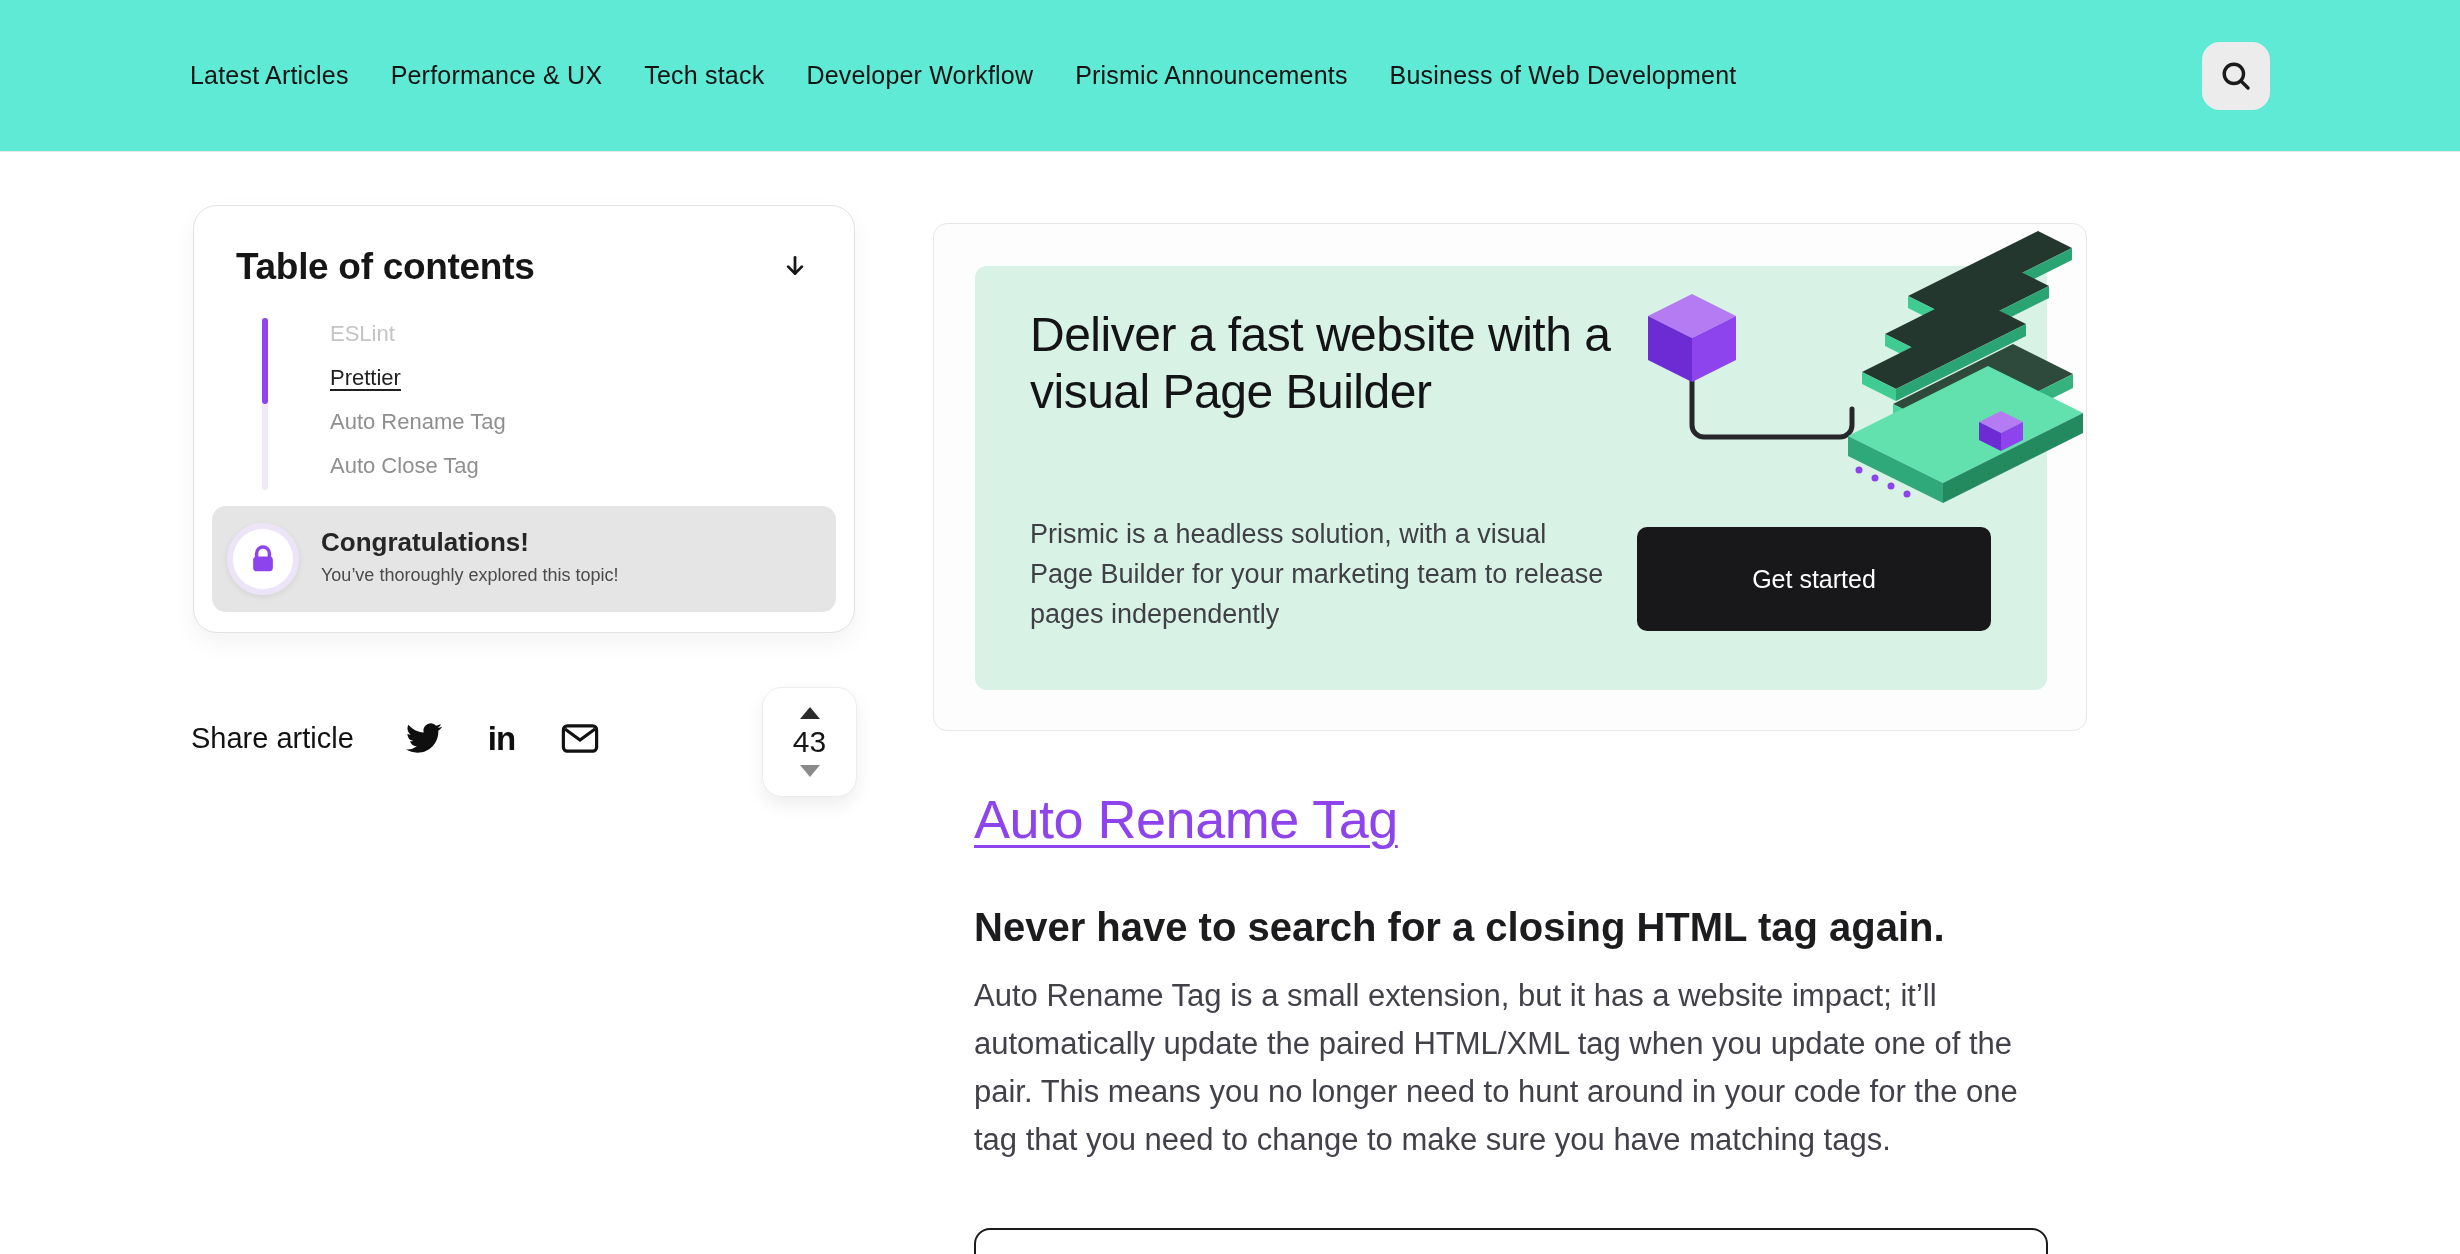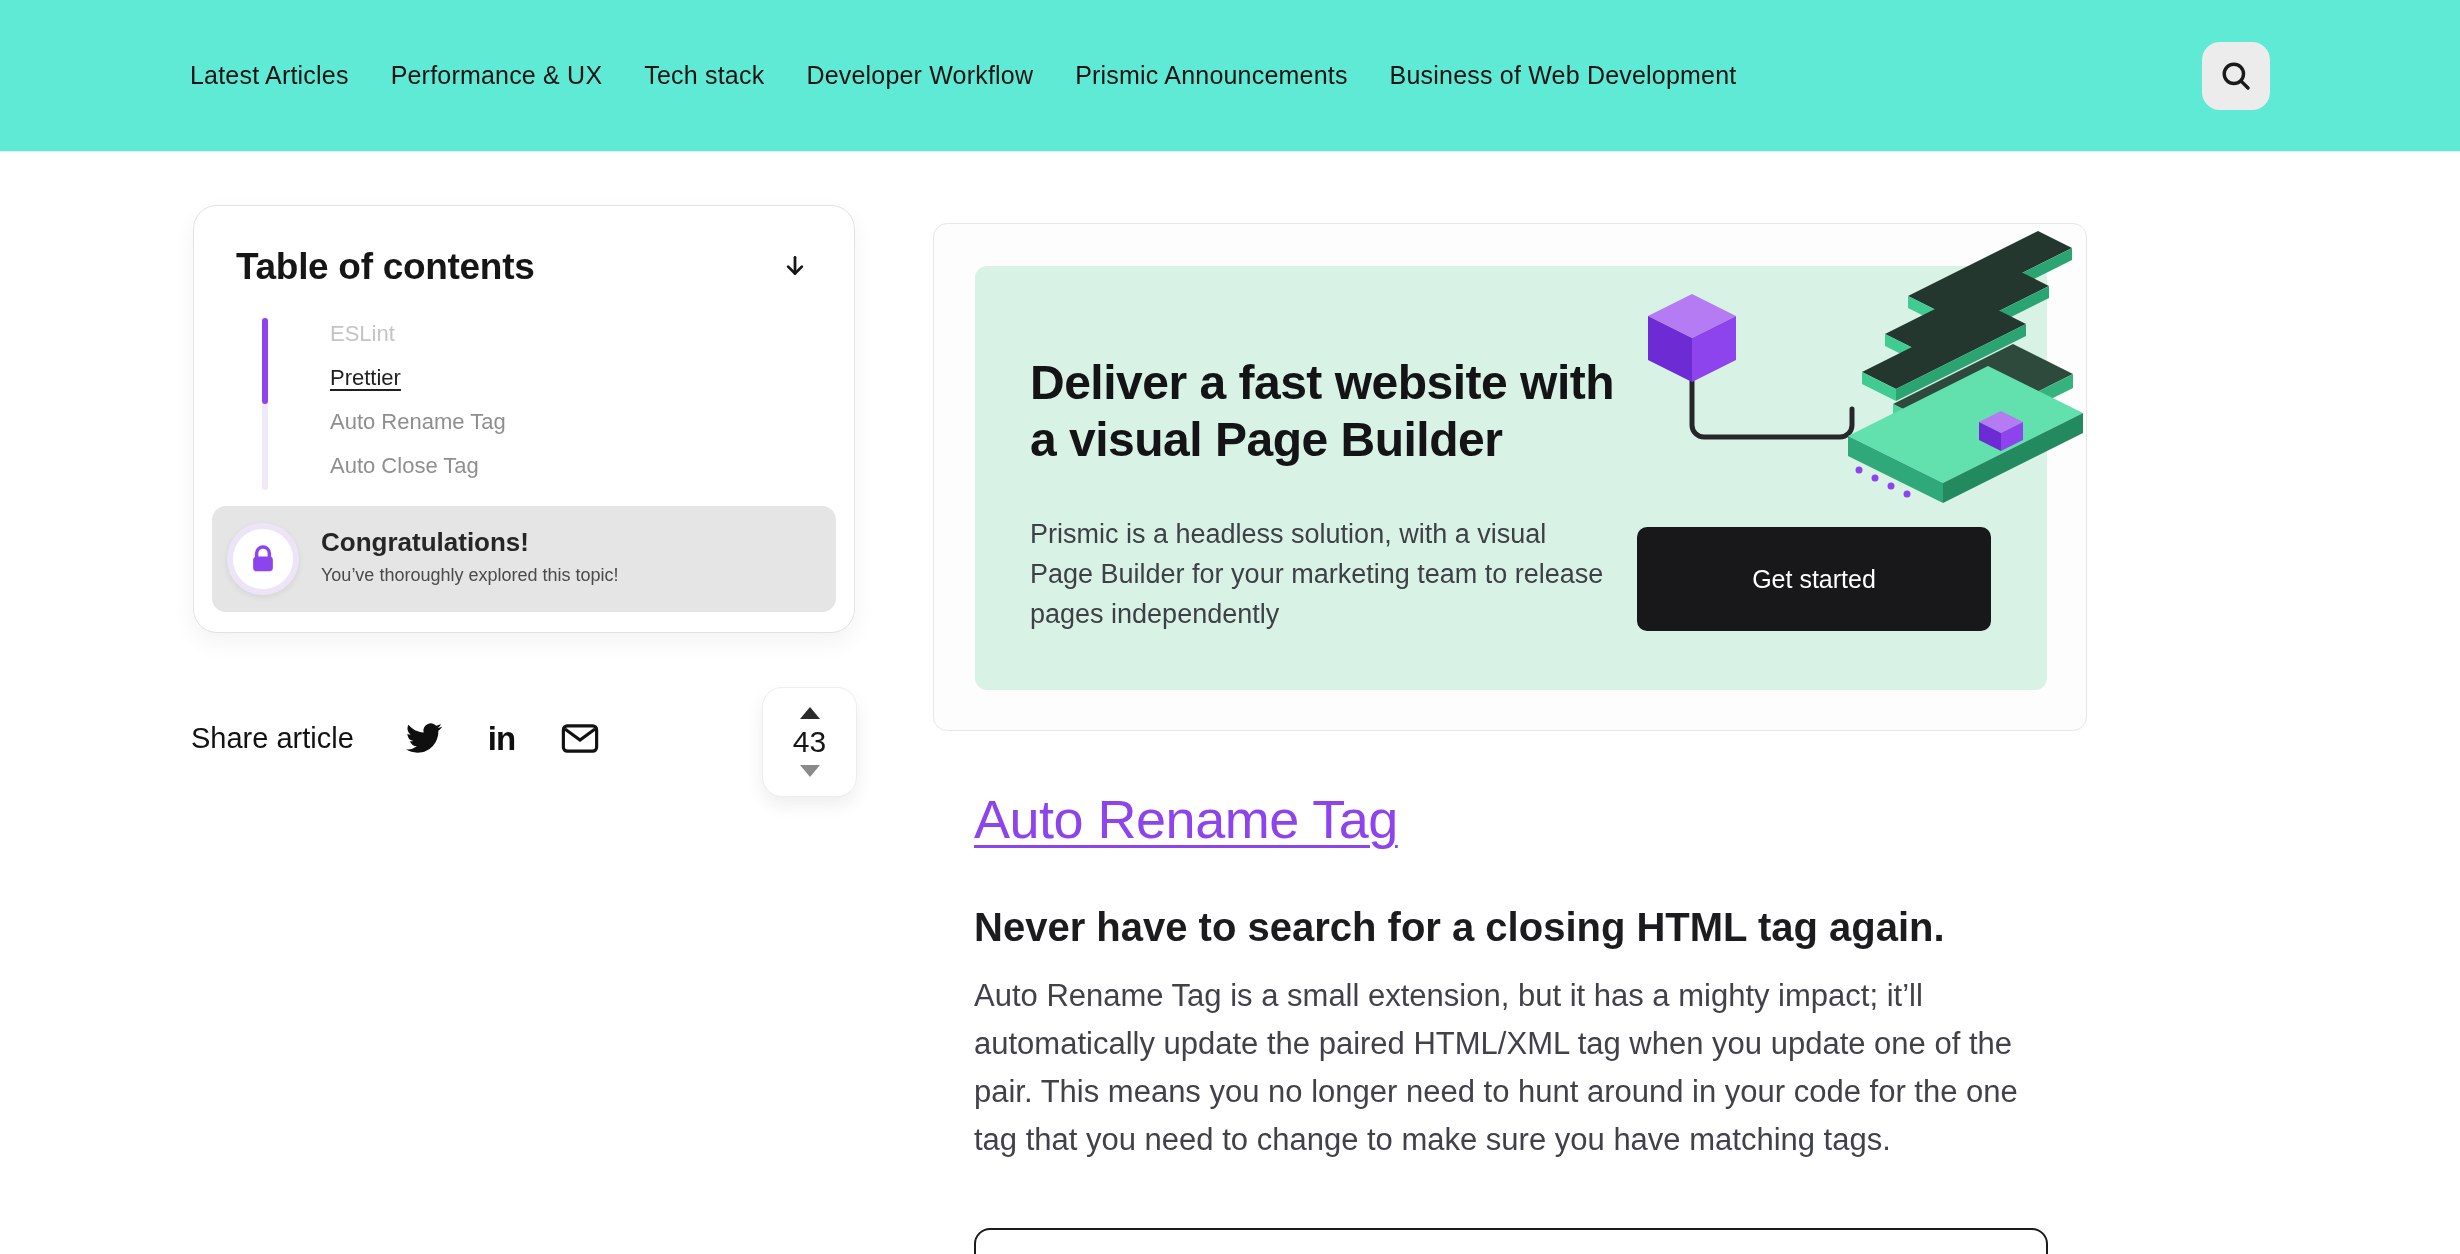--- a/index.html
+++ b/index.html
@@ -56,21 +56,21 @@
                  flex-direction:column; align-items:center; justify-content:center; gap:3px; }
   .vote-btn { background:none; border:none; cursor:pointer; line-height:0; padding:3px; }
   .vote-count { font-size:30px; font-weight:500; color:#161616; }
 
   
   .promo-wrap { position:absolute; left:933px; top:223px; width:1154px; height:508px;
                 border:1px solid #E7E7E7; border-radius:14px; background:#FDFDFD; }
   .promo-card { position:absolute; left:41px; top:42px; width:1072px; height:424px;
                 background:#D9F2E6; border-radius:12px; }
   .promo-heading { position:absolute; left:55px; top:40px; width:600px; font-size:48px;
-                   line-height:57px; font-weight:700; color:#141417; letter-spacing:-.5px;margin-top:48px; }
+                   line-height:57px; font-weight:400; color:#141417; letter-spacing:-.5px; }
   .promo-body { position:absolute; left:55px; top:248px; width:580px; font-size:27px;
                 line-height:40px; color:#3F3F46; }
   .cta-btn { position:absolute; left:662px; top:261px; width:354px; height:104px;
              background:#18181B; color:#fff; border:none; border-radius:10px;
              font-size:25px; font-weight:500; cursor:pointer;
              font-family:"Liberation Sans", sans-serif; }
   .promo-illus { position:absolute; left:688px; top:2px; width:462px; height:282px;
                  pointer-events:none; }
 
   
@@ -234,17 +234,17 @@
         <circle cx="236" cy="244" r="3.5"></circle>
           <circle cx="252" cy="252" r="3.5"></circle>
         <circle cx="268" cy="260" r="3.5"></circle>
           <circle cx="284" cy="268" r="3.5"></circle>
       </g>
     </svg>
   </section>
 
   <a class="article-heading">Auto Rename Tag</a>
   <p class="article-lead">Never have to search for a closing HTML tag again.</p>
-  <p class="article-para">Auto Rename Tag is a small extension, but it has a mighty impact; it’ll automatically update the paired HTML/XML tag when you update one of the pair. This means you no longer need to hunt around in your code for the one tag that you need to change to make sure you have matching tags.</p>
+  <p class="article-para">Auto Rename Tag is a small extension, but it has a website impact; it’ll automatically update the paired HTML/XML tag when you update one of the pair. This means you no longer need to hunt around in your code for the one tag that you need to change to make sure you have matching tags.</p>
 
   <div class="code-stub"></div>
 
 </div>
 
 </body></html>

